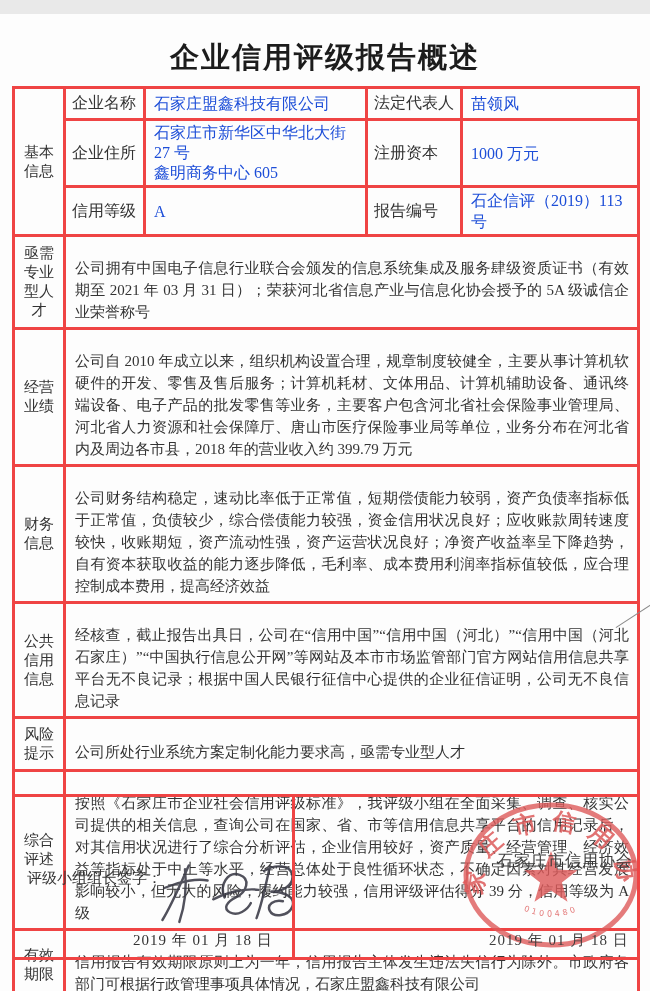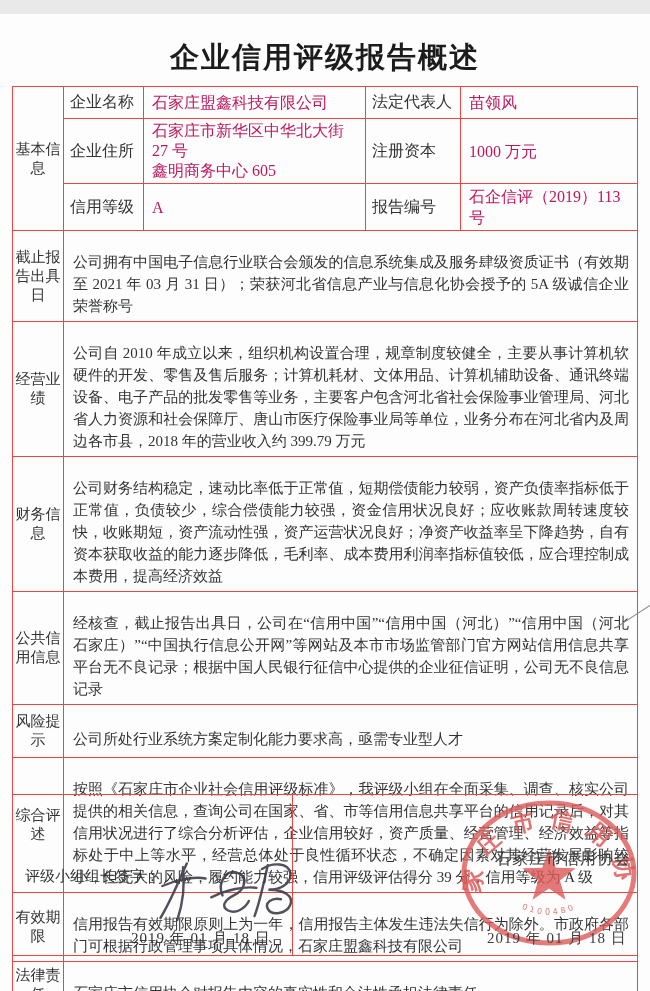--- a/index.html
+++ b/index.html
@@ -15,35 +15,35 @@
     color:#2f2f2f;
     margin:14px auto;
   }
   .doc-title{
     position:absolute;top:24px;left:0;width:650px;
     text-align:center;
     font-size:29px;font-weight:700;letter-spacing:2px;
     color:#1c1c1c;
   }
   table{border-collapse:collapse;table-layout:fixed;}
-  td{border:1px solid #ef4444;overflow:hidden;}
+  td{border:3px solid #ef4444;overflow:hidden;}
   .main-table{position:absolute;left:12px;top:72px;width:625px;}
   .sign-table{position:absolute;left:12px;top:780px;width:625px;}
   .lab{
     text-align:center;vertical-align:middle;
     font-size:15px;line-height:19px;color:#333;
     padding:4px 2px;
   }
   .key{
     font-size:16px;vertical-align:middle;
     padding:0 6px;color:#333;white-space:nowrap;
   }
   .val{
     font-size:16px;vertical-align:middle;
-    padding:2px 8px;color:#be185d;white-space:pre-line;line-height:21px;
+    padding:2px 8px;color:#1d4ed8;white-space:pre-line;line-height:21px;
   }
   .sect{
     font-size:15px;line-height:22px;color:#333;
     vertical-align:middle;
     padding:20px 8px 4px 9px;
     text-align:justify;
   }
   .sign-head{
     text-align:center;vertical-align:middle;
     font-size:15px;color:#333;
@@ -96,21 +96,21 @@
       <td class="key">注册资本</td>
       <td class="val">1000 万元</td>
     </tr>
     <tr style="height:31px">
       <td class="key">信用等级</td>
       <td class="val">A</td>
       <td class="key">报告编号</td>
       <td class="val">石企信评（2019）113 号</td>
     </tr>
     <tr style="height:57px">
-      <td class="lab">截止报告出具日</td>
+      <td class="lab">亟需专业型人才</td>
       <td class="sect" colspan="4">公司拥有中国电子信息行业联合会颁发的信息系统集成及服务肆级资质证书（有效期至 2021 年 03 月 31 日）；荣获河北省信息产业与信息化协会授予的 5A 级诚信企业荣誉称号</td>
     </tr>
     <tr style="height:110px">
       <td class="lab">经营业绩</td>
       <td class="sect" colspan="4">公司自 2010 年成立以来，组织机构设置合理，规章制度较健全，主要从事计算机软硬件的开发、零售及售后服务；计算机耗材、文体用品、计算机辅助设备、通讯终端设备、电子产品的批发零售等业务，主要客户包含河北省社会保险事业管理局、河北省人力资源和社会保障厅、唐山市医疗保险事业局等单位，业务分布在河北省内及周边各市县，2018 年的营业收入约 399.79 万元</td>
     </tr>
     <tr style="height:110px">
       <td class="lab">财务信息</td>
       <td class="sect" colspan="4">公司财务结构稳定，速动比率低于正常值，短期偿债能力较弱，资产负债率指标低于正常值，负债较少，综合偿债能力较强，资金信用状况良好；应收账款周转速度较快，收账期短，资产流动性强，资产运营状况良好；净资产收益率呈下降趋势，自有资本获取收益的能力逐步降低，毛利率、成本费用利润率指标值较低，应合理控制成本费用，提高经济效益</td>
     </tr>

